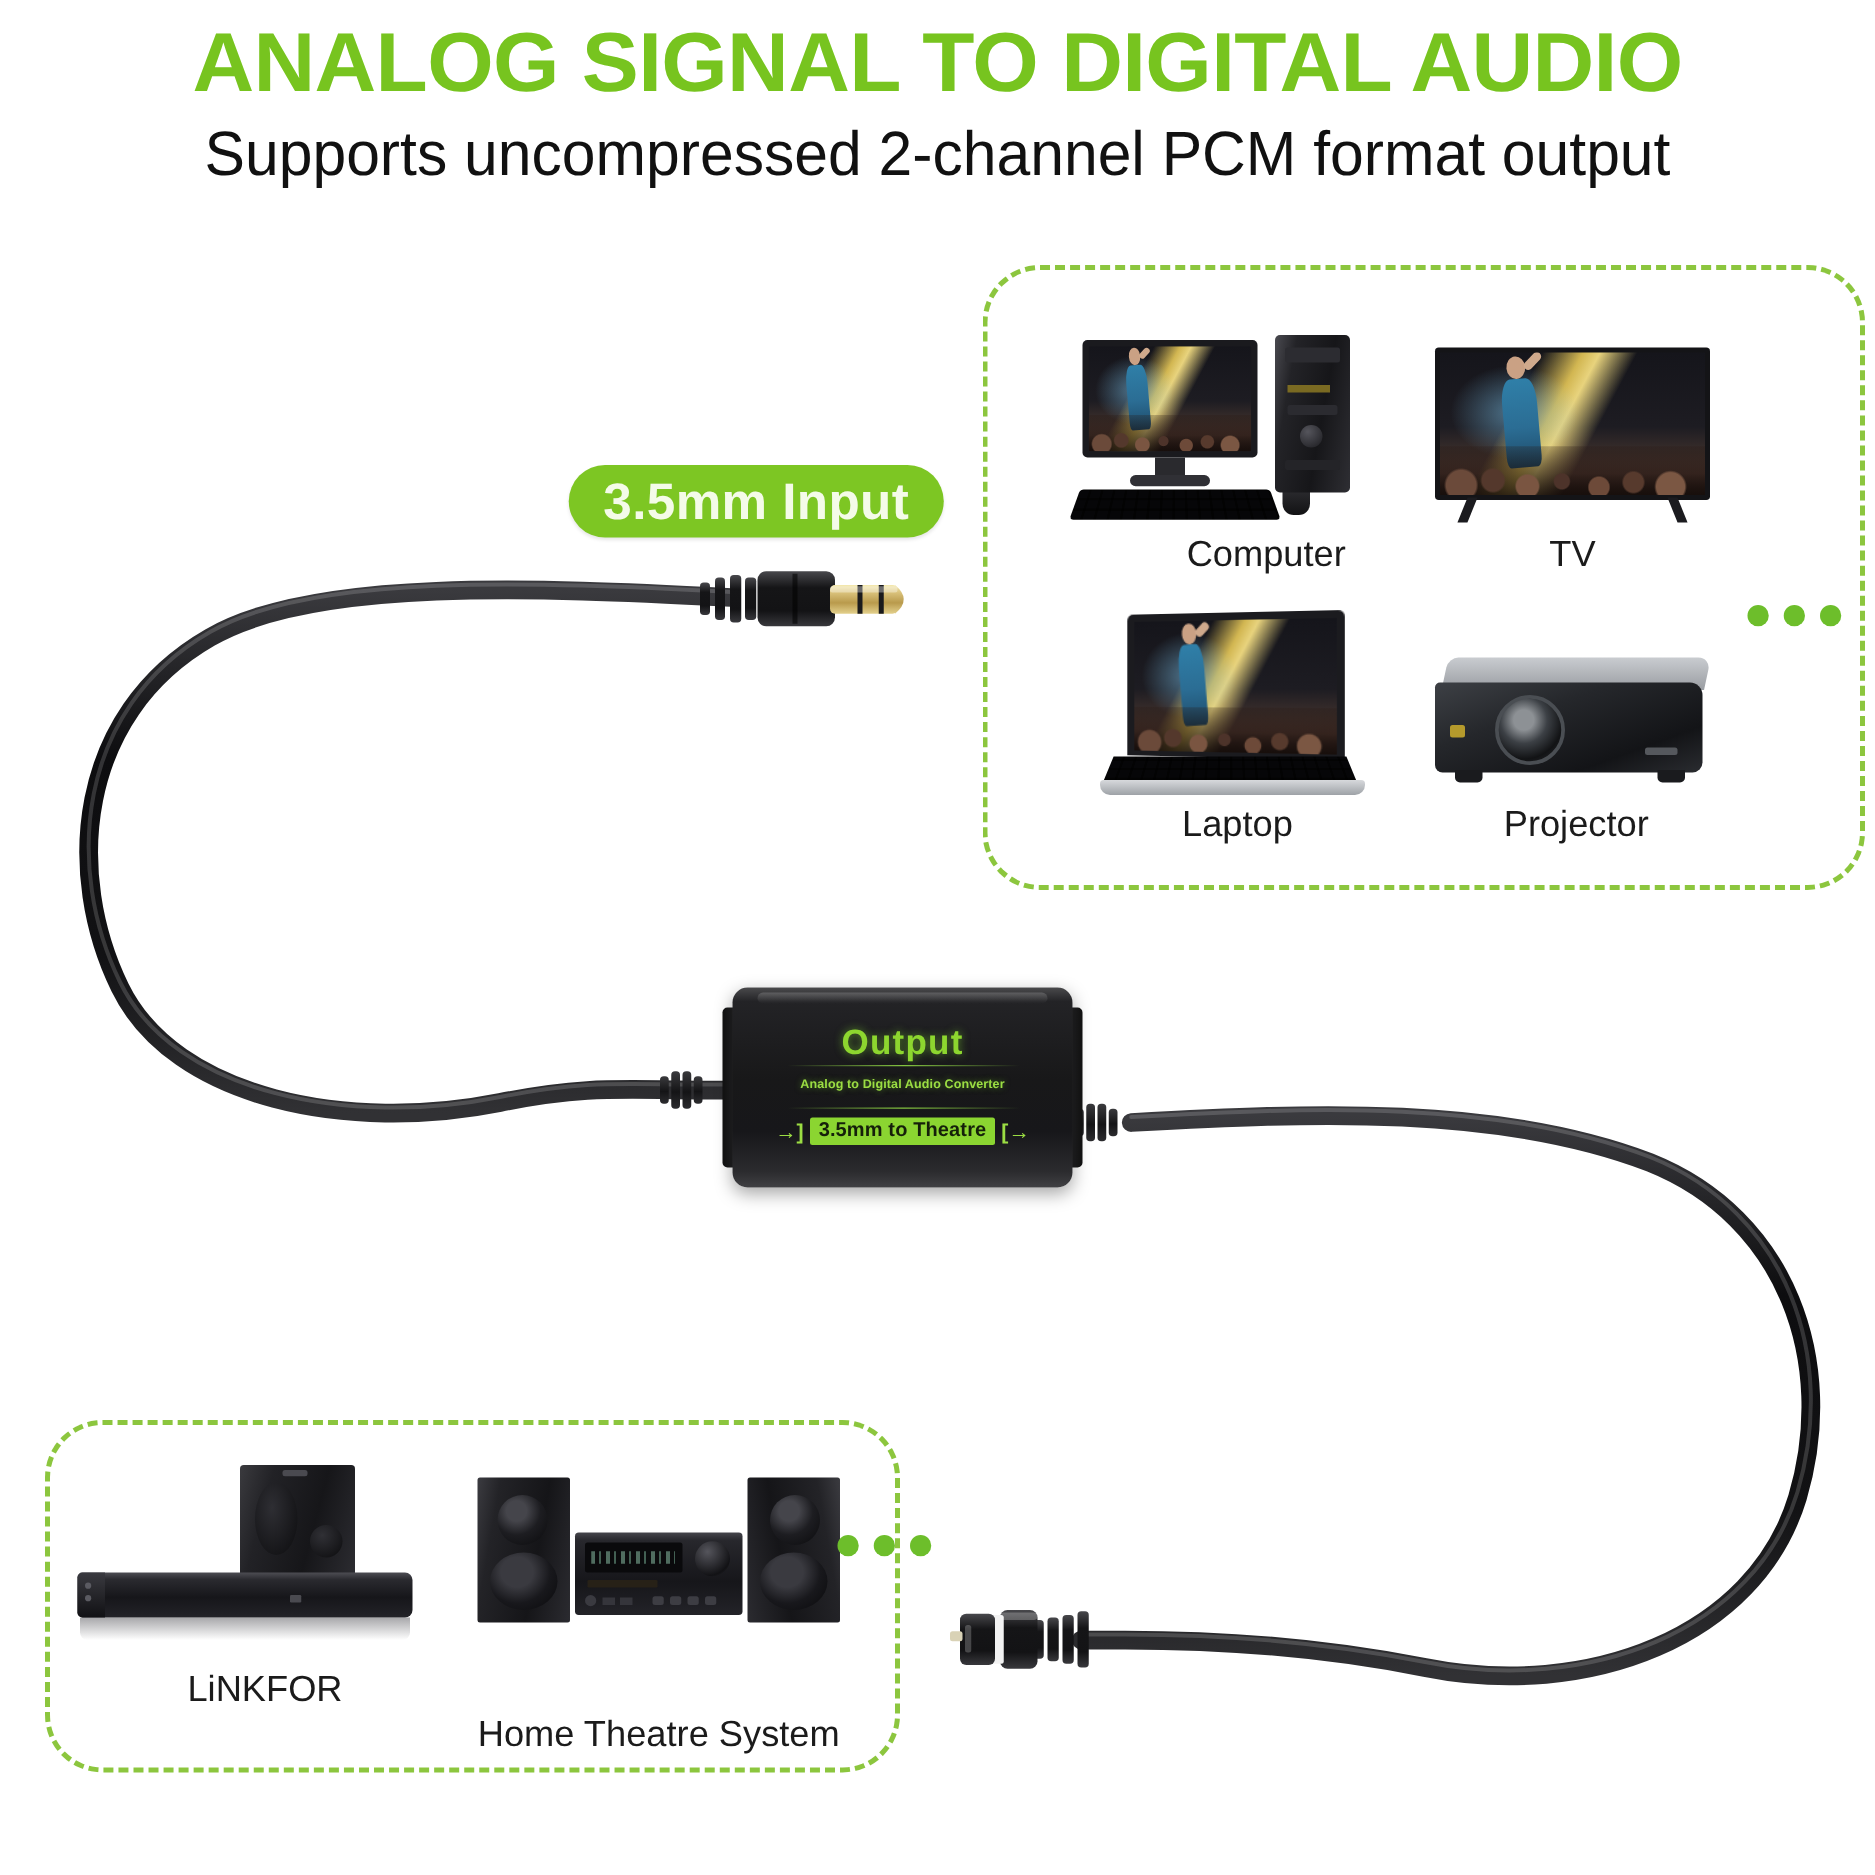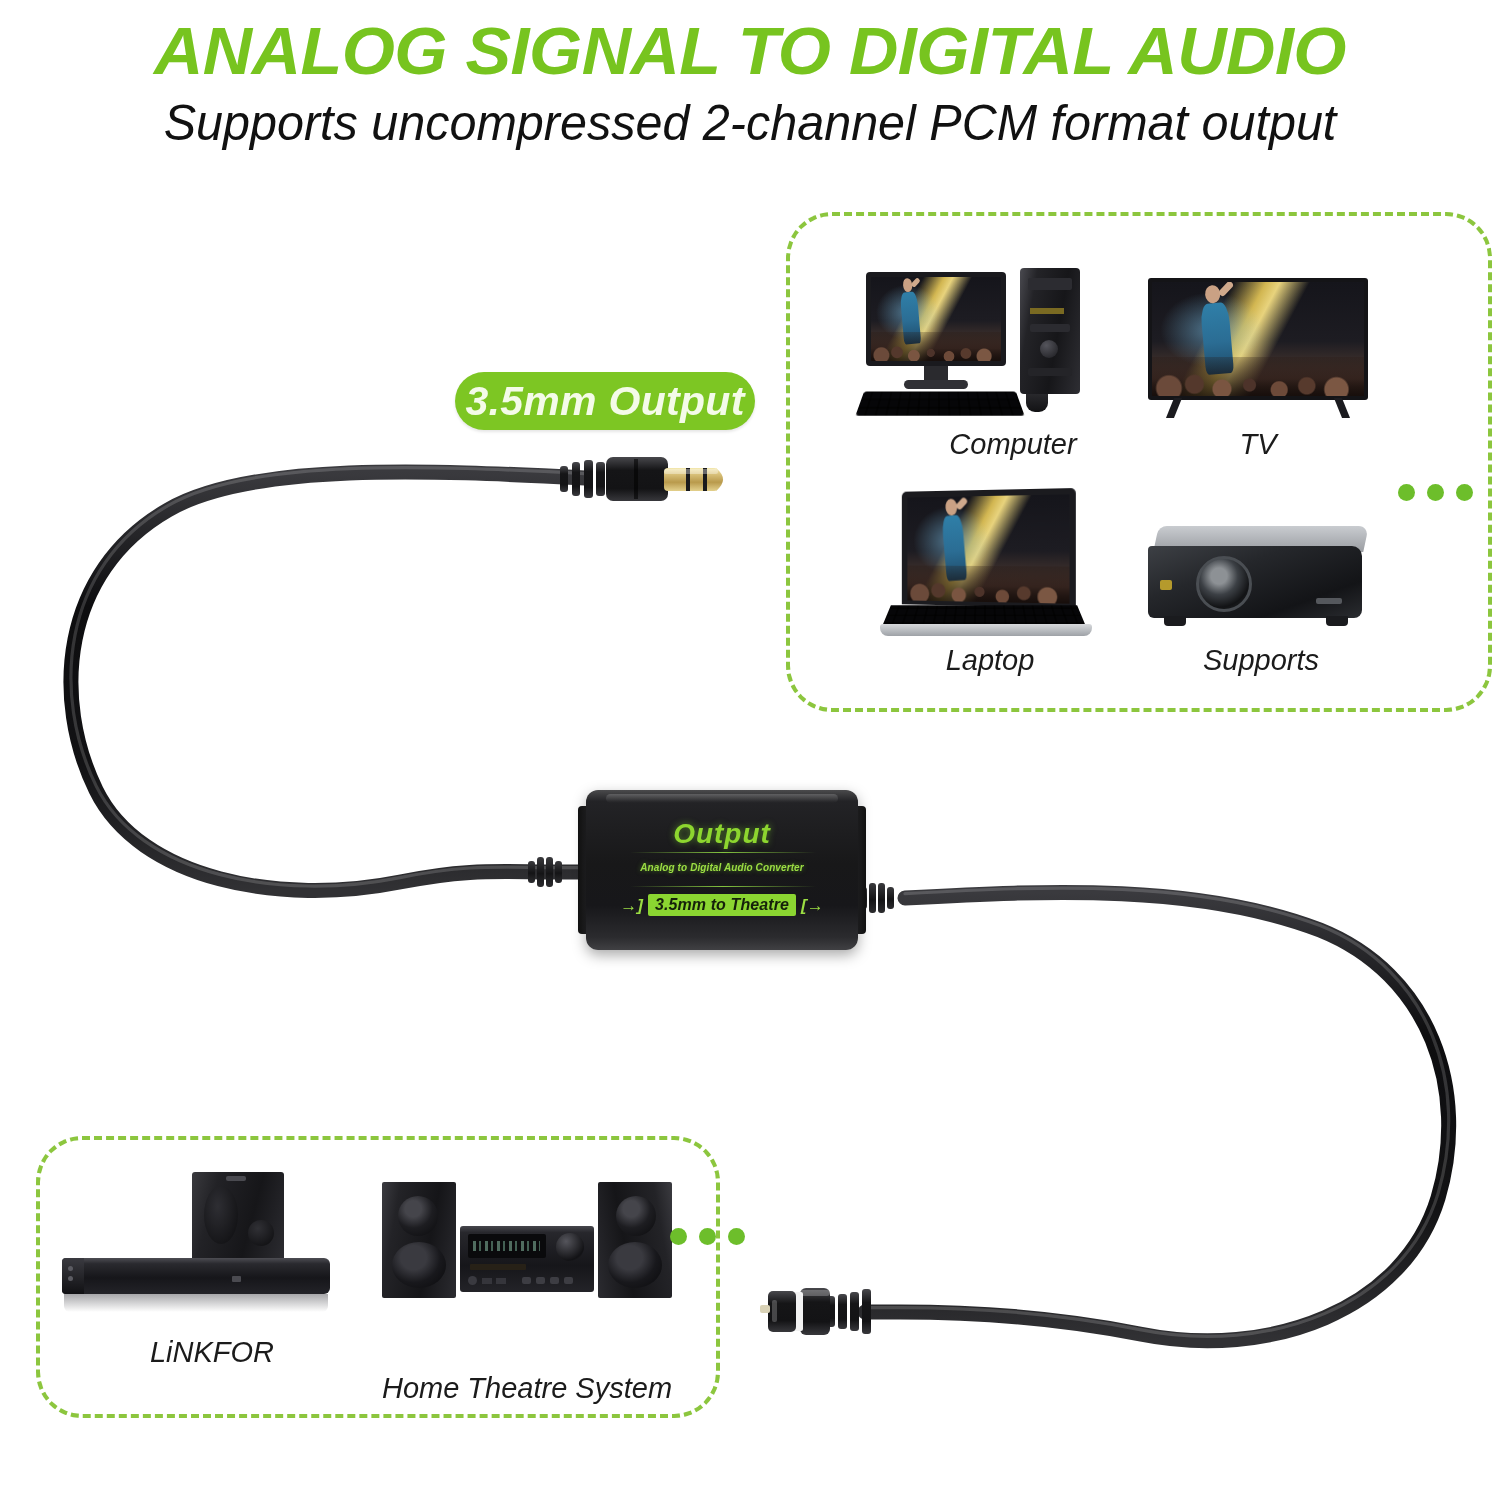--- a/index.html
+++ b/index.html
@@ -1,19 +1,19 @@
 <!DOCTYPE html>
 <html><head>
 <meta charset="utf-8">
 <style>
   html,body{margin:0;padding:0;background:#fff;}
   body{width:1500px;height:1500px;position:relative;overflow:hidden;
        font-family:"Liberation Sans","DejaVu Sans",sans-serif;}
 
-  .stage{position:absolute;inset:0;width:1500px;height:1368px;font-style:italic;}
+  .stage{position:absolute;inset:0;width:1500px;height:1368px;}
 
   
   #title{
     position:absolute;left:0;top:16px;width:1500px;text-align:center;
     font-size:67px;font-weight:bold;letter-spacing:-0.5px;
     color:#77C41F;white-space:nowrap;line-height:1.05;
     transform:scaleX(1.02);
   }
   #subtitle{
     position:absolute;left:0;top:96px;width:1500px;text-align:center;
@@ -307,21 +307,21 @@
 
   <div style="position:absolute;left:1148px;top:520px;width:226px;height:120px;">
     <div style="position:absolute;left:8px;top:6px;width:210px;height:26px;border-radius:8px 10px 0 0;background:linear-gradient(180deg,#c9ccd0,#9a9da2);transform:skewX(-12deg);"></div>
     <div style="position:absolute;left:0;top:26px;width:214px;height:72px;border-radius:4px 10px 8px 6px;background:linear-gradient(160deg,#3d4045 0%,#25272b 35%,#131417 75%,#2a2c30 100%);"></div>
     <div style="position:absolute;left:48px;top:36px;width:56px;height:56px;border-radius:50%;background:radial-gradient(circle at 40% 34%,#8d9195 0 18%,#3c4045 42%,#121315 70%,#2b2e32 100%);border:3px solid #4a4e53;box-sizing:border-box;"></div>
     <div style="position:absolute;left:12px;top:60px;width:12px;height:10px;border-radius:2px;background:#b59a2c;"></div>
     <div style="position:absolute;left:168px;top:78px;width:26px;height:6px;background:#55585d;border-radius:2px;"></div>
     <div style="position:absolute;left:16px;top:96px;width:22px;height:10px;border-radius:0 0 4px 4px;background:#1a1b1e;"></div>
     <div style="position:absolute;left:178px;top:96px;width:22px;height:10px;border-radius:0 0 4px 4px;background:#1a1b1e;"></div>
   </div>
-  <div class="dev-label" style="left:1148px;top:644px;width:226px;">Supports</div>
+  <div class="dev-label" style="left:1148px;top:644px;width:226px;">Projector</div>
 
   <div class="dots" style="left:1398px;top:484px;">
     <i></i>
       <i></i>
       <i></i>
   </div>
 
   <div class="panel" id="panel-outputs"></div>
 
   <div style="position:absolute;left:62px;top:1172px;width:300px;height:140px;">
@@ -368,15 +368,15 @@
     </div>
   </div>
   <div class="dev-label" style="left:352px;top:1336px;width:350px;margin-top:36px;">Home Theatre System</div>
 
   <div class="dots" style="left:670px;top:1228px;">
     <i></i>
       <i></i>
       <i></i>
   </div>
 
-  <div class="badge" id="badge-input">3.5mm Output</div>
+  <div class="badge" id="badge-input">3.5mm Input</div>
 
 </div>
 
 </body></html>

